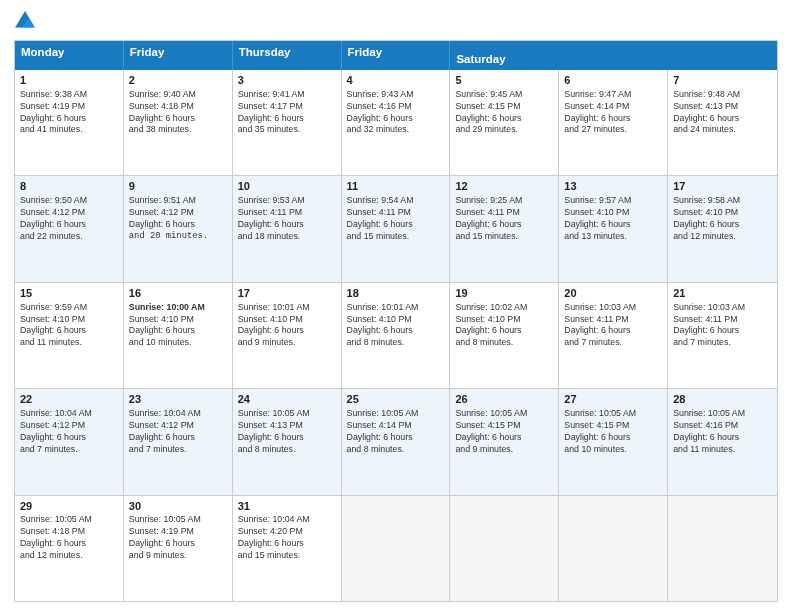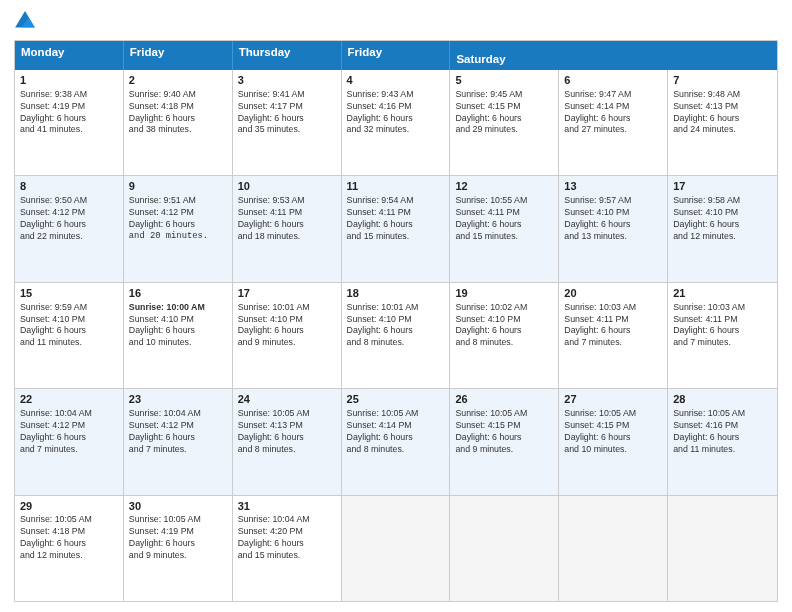--- a/index.html
+++ b/index.html
@@ -216,21 +216,21 @@
           </div>
           <div class="cal-cell alt-row">
             <span class="day-num">11</span>
             <span style="display: block;">Sunrise: 9:54 AM</span>
             <span style="display: block;">Sunset: 4:11 PM</span>
             <span style="display: block;">Daylight: 6 hours</span>
             <span style="display: block;">and 15 minutes.</span>
           </div>
           <div class="cal-cell alt-row">
             <span class="day-num">12</span>
-            <span style="display: block;">Sunrise: 10:55 AM</span>
+            <span style="display: block;">Sunrise: 9:25 AM</span>
             <span style="display: block;">Sunset: 4:11 PM</span>
             <span style="display: block;">Daylight: 6 hours</span>
             <span style="display: block;">and 15 minutes.</span>
           </div>
           <div class="cal-cell alt-row">
             <span class="day-num">13</span>
             <span style="display: block;">Sunrise: 9:57 AM</span>
             <span style="display: block;">Sunset: 4:10 PM</span>
             <span style="display: block;">Daylight: 6 hours</span>
             <span style="display: block;">and 13 minutes.</span>

